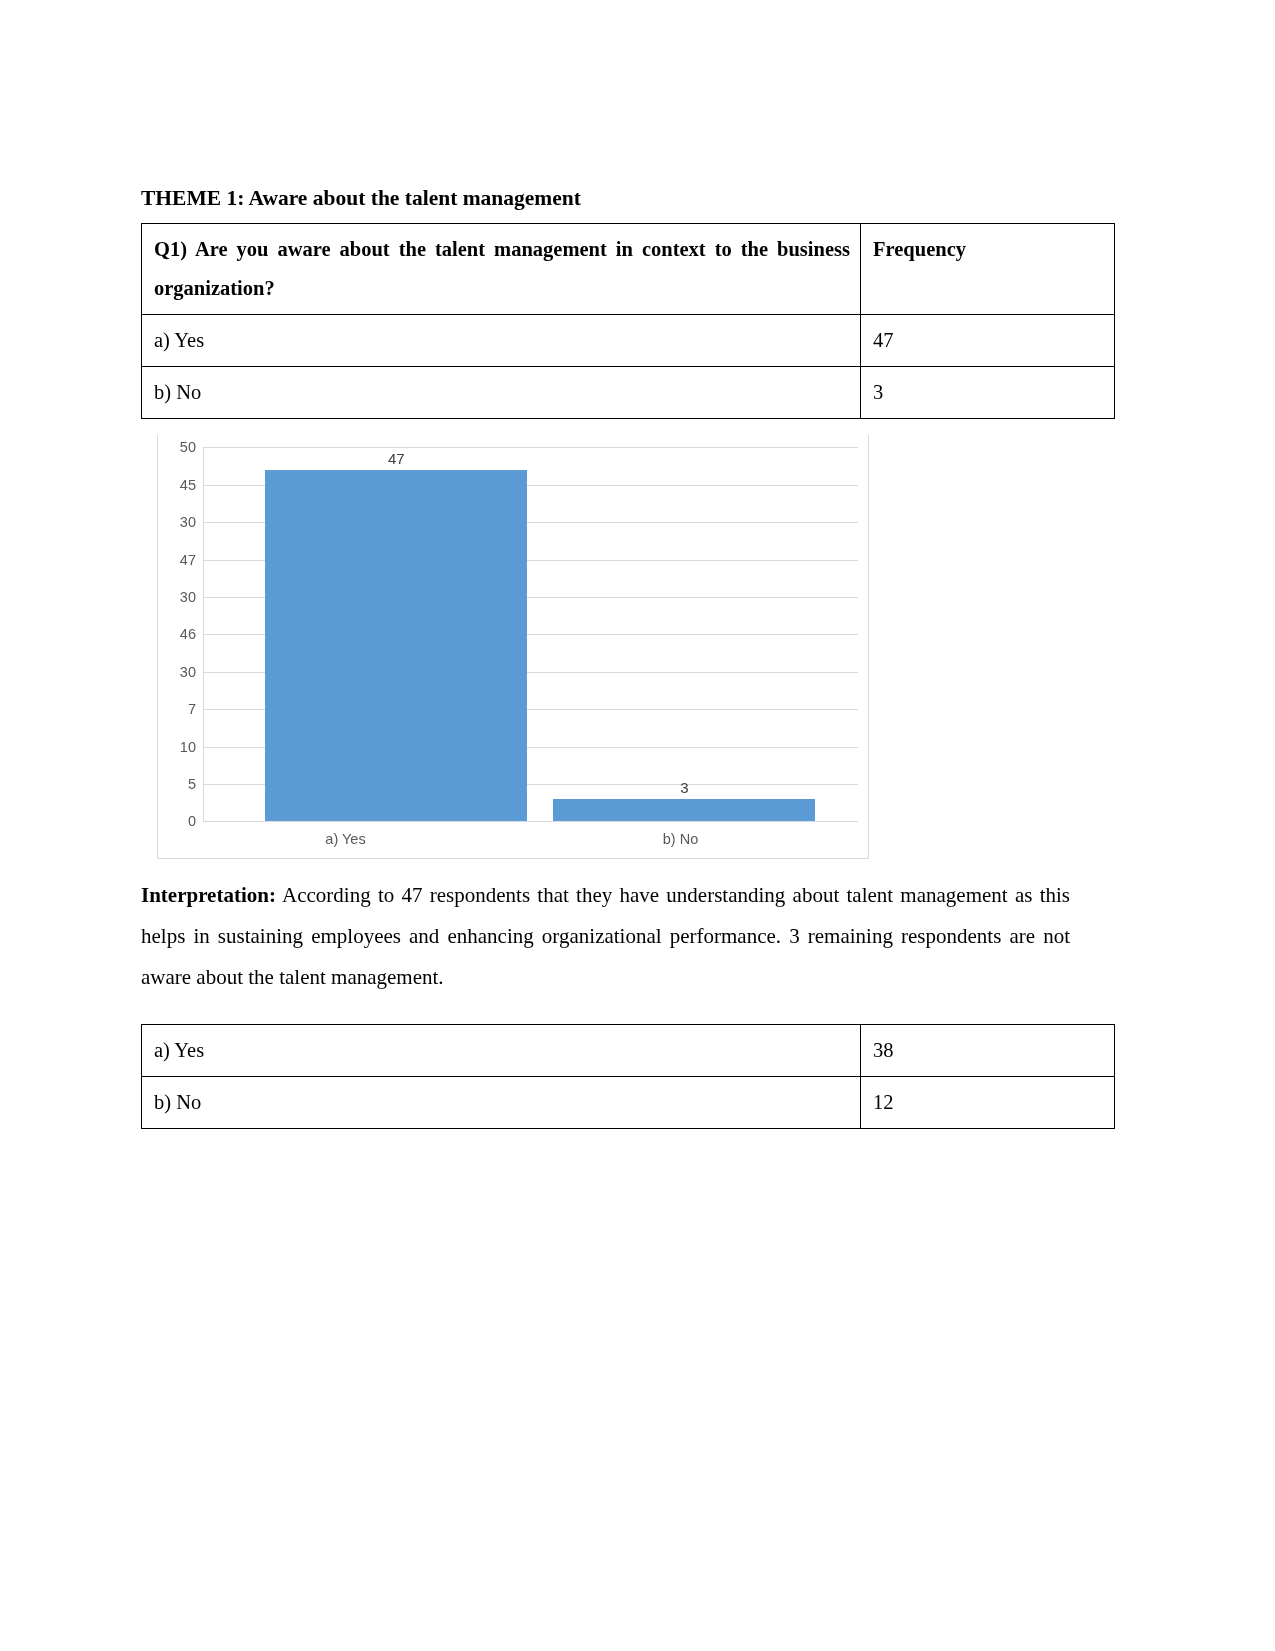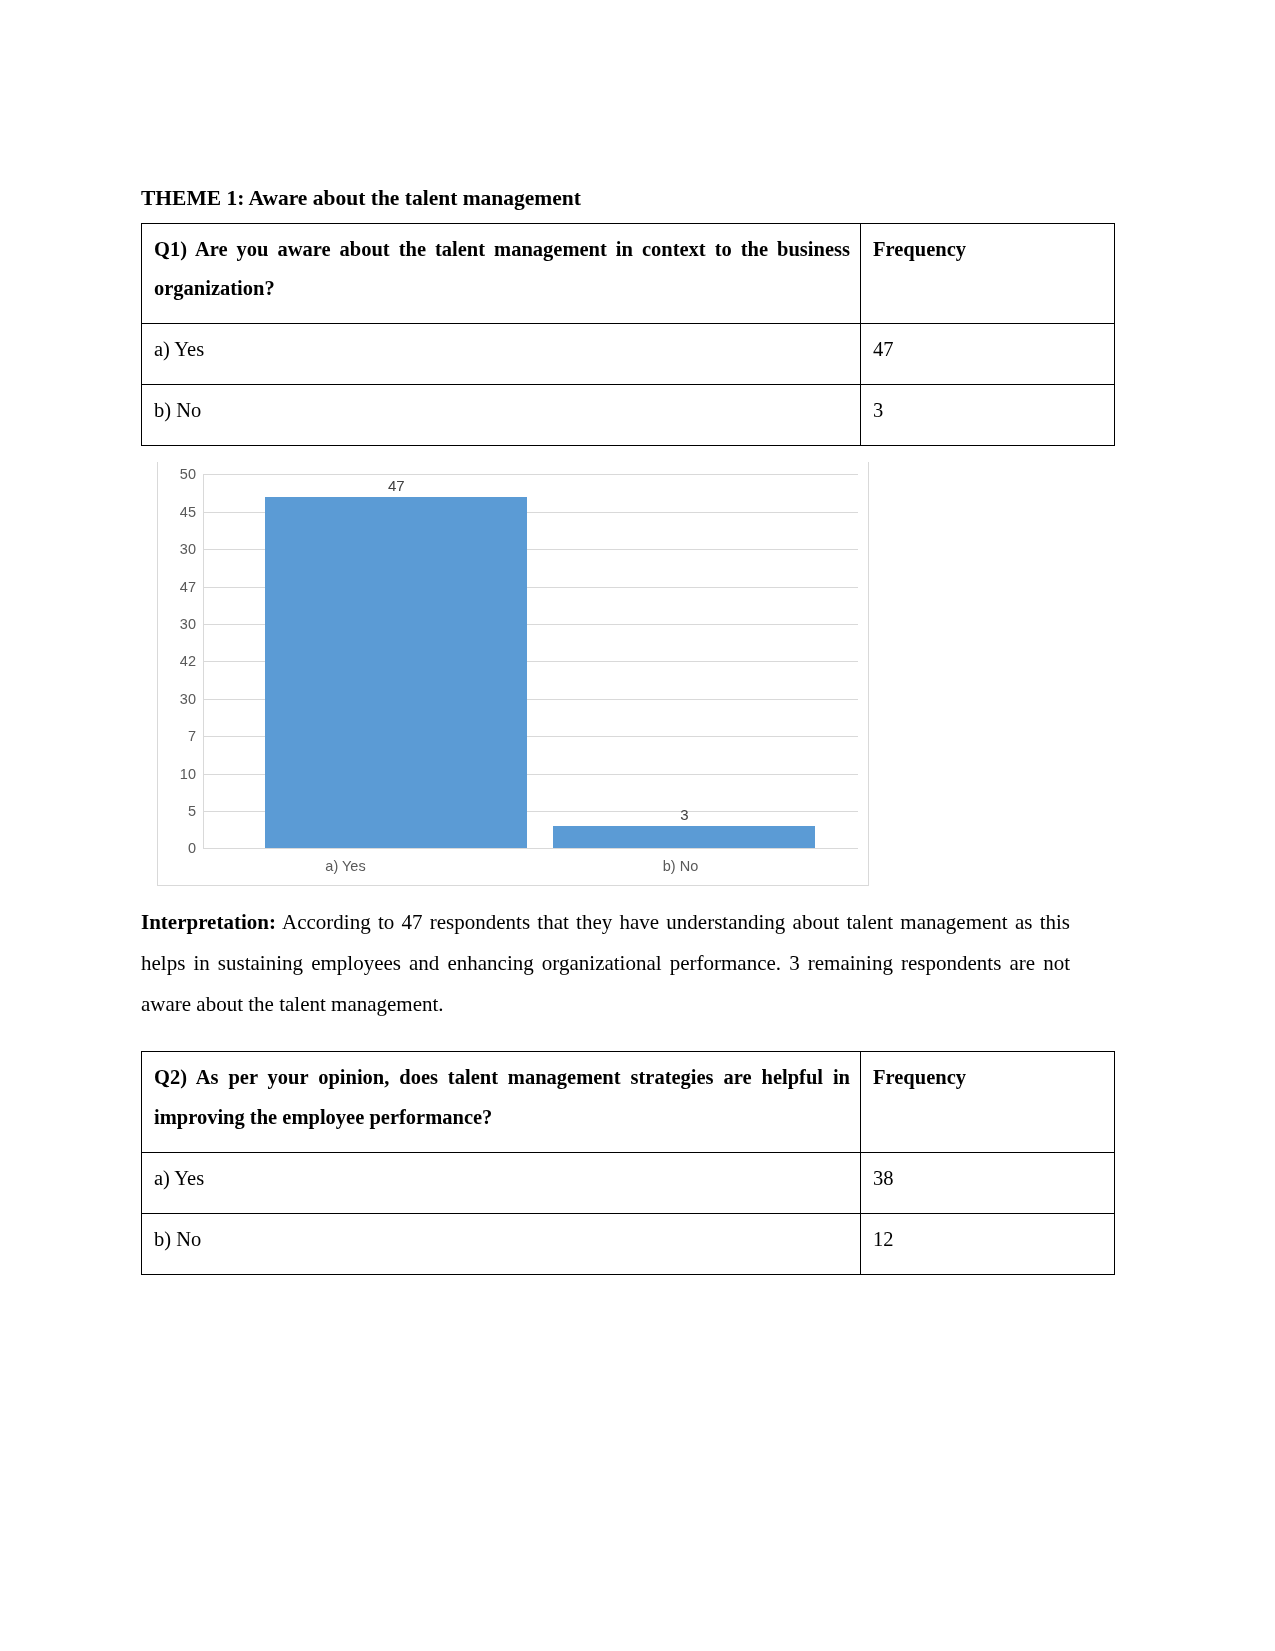--- a/index.html
+++ b/index.html
@@ -47,21 +47,21 @@
   
   table.qtable {
     border-collapse: collapse;
     width: 929px;
     table-layout: fixed;
     margin: 0;
   }
   table.qtable td {
     border: 1px solid #000000;
     vertical-align: top;
-    padding: 6px 10px 14px 12px;
+    padding: 6px 10px 5px 12px;
     font-size: 20.5px;
     line-height: 1.95;
   }
   td.q-col { width: 696px; }
   td.f-col { width: 231px; }
   td.head {
     font-weight: bold;
     height: 64px;
   }
   td.head .qtext {
@@ -205,21 +205,21 @@
         <div class="gridline" style="top:20%">
             <span class="ytick">30</span>
           </div>
         <div class="gridline" style="top:30%">
             <span class="ytick">47</span>
           </div>
         <div class="gridline" style="top:40%">
             <span class="ytick">30</span>
           </div>
         <div class="gridline" style="top:50%">
-            <span class="ytick">42</span>
+            <span class="ytick">46</span>
           </div>
         <div class="gridline" style="top:60%">
             <span class="ytick">30</span>
           </div>
         <div class="gridline" style="top:70%">
             <span class="ytick">7</span>
           </div>
         <div class="gridline" style="top:80%">
             <span class="ytick">10</span>
           </div>
@@ -249,26 +249,20 @@
     <p class="interp"><b>Interpretation:</b><span> According to 47 respondents that they have understanding about talent management as this helps in sustaining employees and enhancing organizational performance. 3 remaining respondents are not aware about the talent management.</span></p>
 
     <div class="spacer-sm"></div>
 
     <div class="theme-heading justified">
     </div>
 
     <table class="qtable">
       <tbody>
         <tr>
-          <td class="q-col head">
-            <span class="qtext">Q2) As per your opinion, does talent management strategies are helpful in improving the employee performance?</span>
-          </td>
-          <td class="f-col head">Frequency</td>
-        </tr>
-        <tr>
           <td class="q-col body-cell">a) Yes</td>
           <td class="f-col body-cell">38</td>
         </tr>
         <tr>
           <td class="q-col body-cell">b) No</td>
           <td class="f-col body-cell">12</td>
         </tr>
       </tbody>
     </table>
 

